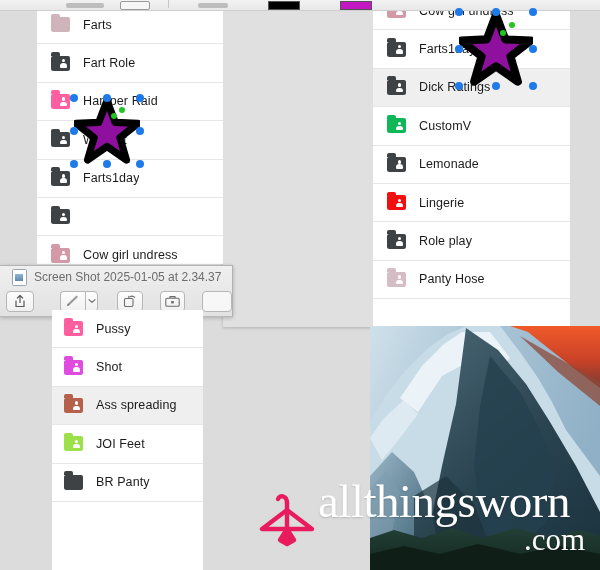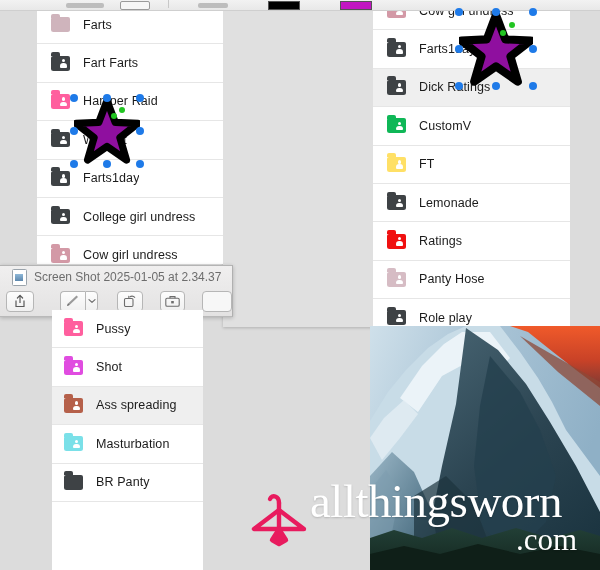--- a/index.html
+++ b/index.html
@@ -105,21 +105,21 @@
 
   
   #wallpaper{
     position:absolute;left:370px;top:326px;width:230px;height:244px;
     overflow:hidden;background:#17323f;
   }
   #wallpaper svg{display:block;}
 
   
   #watermark{
-    position:absolute;left:248px;top:482px;width:345px;height:80px;
+    position:absolute;left:256px;top:482px;width:345px;height:80px;
     pointer-events:none;
   }
   #wm-text{
     position:absolute;left:62px;top:-4px;
     font-family:"Liberation Serif","DejaVu Serif",serif;
     font-size:47px;color:#ffffff;letter-spacing:-.5px;line-height:1;
     text-shadow:0 1px 2px rgba(0,0,0,.18);
   }
   #wm-dotcom{
     position:absolute;left:268px;top:42px;
@@ -139,21 +139,21 @@
 
 <div class="folder-list" id="listA">
     <div class="frow">
       <span class="ficon" style="background: rgb(207, 180, 188);"></span>
       <span class="flabel">Farts</span>
     </div>
     <div class="frow">
       <span class="ficon" style="background: rgb(62, 66, 69);">
         <span class="person"></span>
       </span>
-      <span class="flabel">Fart Farts</span>
+      <span class="flabel">Fart Role</span>
     </div>
     <div class="frow">
       <span class="ficon" style="background: rgb(255, 95, 158);">
         <span class="person"></span>
       </span>
       <span class="flabel">Hamper Raid</span>
     </div>
     <div class="frow">
       <span class="ficon" style="background: rgb(62, 66, 69);">
         <span class="person"></span>
@@ -163,21 +163,20 @@
     <div class="frow">
       <span class="ficon" style="background: rgb(62, 66, 69);">
         <span class="person"></span>
       </span>
       <span class="flabel">Farts1day</span>
     </div>
     <div class="frow">
       <span class="ficon" style="background: rgb(62, 66, 69);">
         <span class="person"></span>
       </span>
-      <span class="flabel">College girl undress</span>
     </div>
     <div class="frow">
       <span class="ficon" style="background: rgb(211, 153, 166);">
         <span class="person"></span>
       </span>
       <span class="flabel">Cow girl undress</span>
     </div>
   </div>
 
 <div class="folder-list" id="listB">
@@ -199,48 +198,42 @@
       </span>
       <span class="flabel">Dick Ratings</span>
     </div>
     <div class="frow">
       <span class="ficon" style="background: rgb(15, 183, 87);">
         <span class="person"></span>
       </span>
       <span class="flabel">CustomV</span>
     </div>
     <div class="frow">
-      <span class="ficon" style="background: rgb(255, 224, 102);">
-        <span class="person"></span>
-      </span>
-      <span class="flabel">FT</span>
-    </div>
-    <div class="frow">
       <span class="ficon" style="background: rgb(62, 66, 69);">
         <span class="person"></span>
       </span>
       <span class="flabel">Lemonade</span>
     </div>
     <div class="frow">
       <span class="ficon" style="background: rgb(240, 16, 16);">
         <span class="person"></span>
       </span>
-      <span class="flabel">Ratings</span>
+      <span class="flabel">Lingerie</span>
+    </div>
+    <div class="frow">
+      <span class="ficon" style="background: rgb(62, 66, 69);">
+        <span class="person"></span>
+      </span>
+      <span class="flabel">Role play</span>
     </div>
     <div class="frow">
       <span class="ficon" style="background: rgb(214, 188, 196);">
         <span class="person"></span>
       </span>
       <span class="flabel">Panty Hose</span>
-    </div>
-    <div class="frow">
-      <span class="ficon" style="background: rgb(62, 66, 69);">
-        <span class="person"></span>
-      </span>
-      <span class="flabel">Role play</span>
     </div>
   </div>
 
 <div id="topstrip">
     <div class="tb pill" style="left: 66px; width: 38px; top: 3px;"></div>
     <div class="tb outline" style="left: 120px; width: 28px; top: 1px;"></div>
     <div class="tb divider" style="left: 168px; width: 1px;"></div>
     <div class="tb pill" style="left: 198px; width: 30px; top: 3px;"></div>
     <div class="tb sw" style="left: 268px; width: 30px; background: rgb(0, 0, 0); top: 1px;"></div>
     <div class="tb sw" style="left: 340px; width: 30px; background: rgb(194, 23, 194); top: 1px;"></div>
@@ -352,24 +345,24 @@
       </span>
       <span class="flabel">Shot</span>
     </div>
     <div class="frow sel">
       <span class="ficon" style="background: rgb(181, 96, 74);">
         <span class="person"></span>
       </span>
       <span class="flabel">Ass spreading</span>
     </div>
     <div class="frow">
-      <span class="ficon" style="background: rgb(122, 224, 232);">
-        <span class="person"></span>
-      </span>
-      <span class="flabel">Masturbation</span>
+      <span class="ficon" style="background: rgb(158, 224, 74);">
+        <span class="person"></span>
+      </span>
+      <span class="flabel">JOI Feet</span>
     </div>
     <div class="frow">
       <span class="ficon" style="background: rgb(62, 66, 69);"></span>
       <span class="flabel">BR Panty</span>
     </div>
   </div>
 
 <div id="watermark">
   <svg width="62" height="62" viewBox="0 0 62 62" style="position:absolute;left:0;top:6px">
     <g stroke="#e81b5e" stroke-width="4.4" fill="none" stroke-linecap="round" stroke-linejoin="round">

